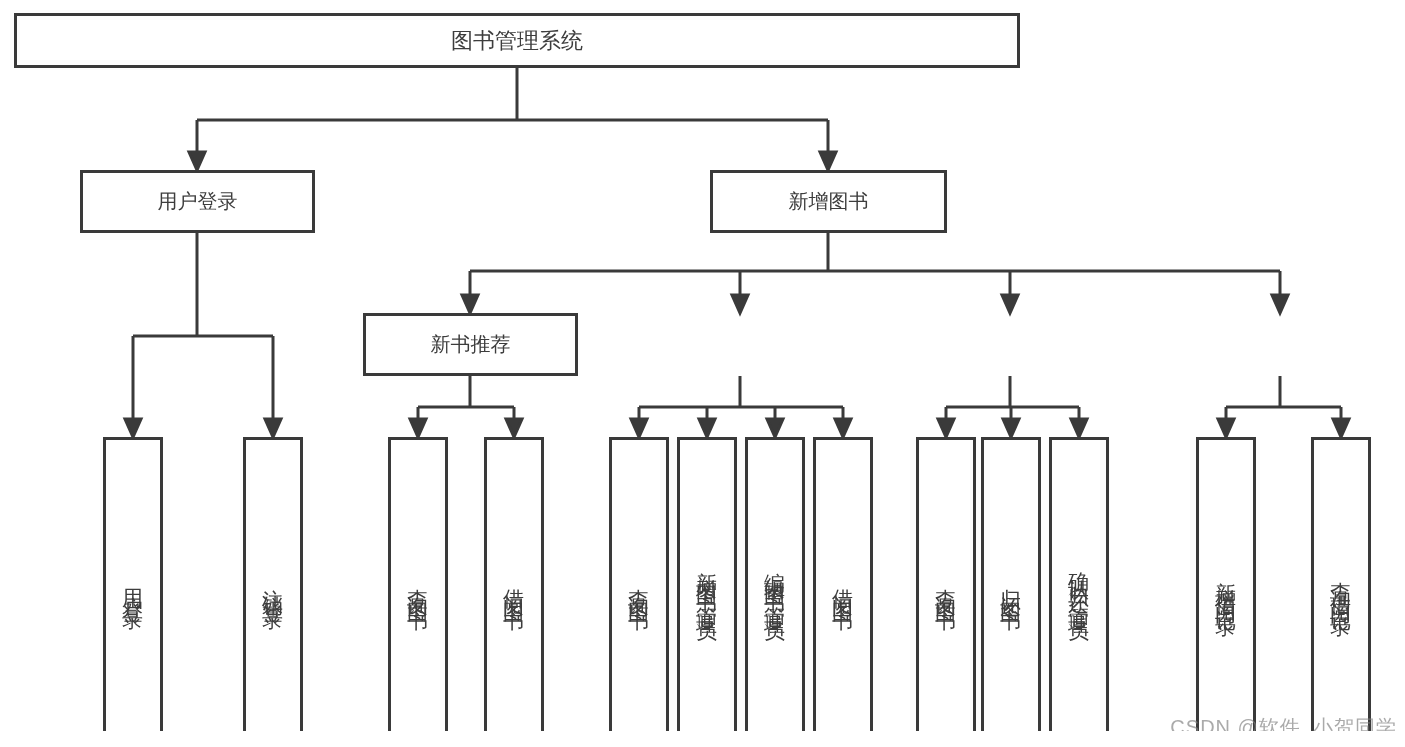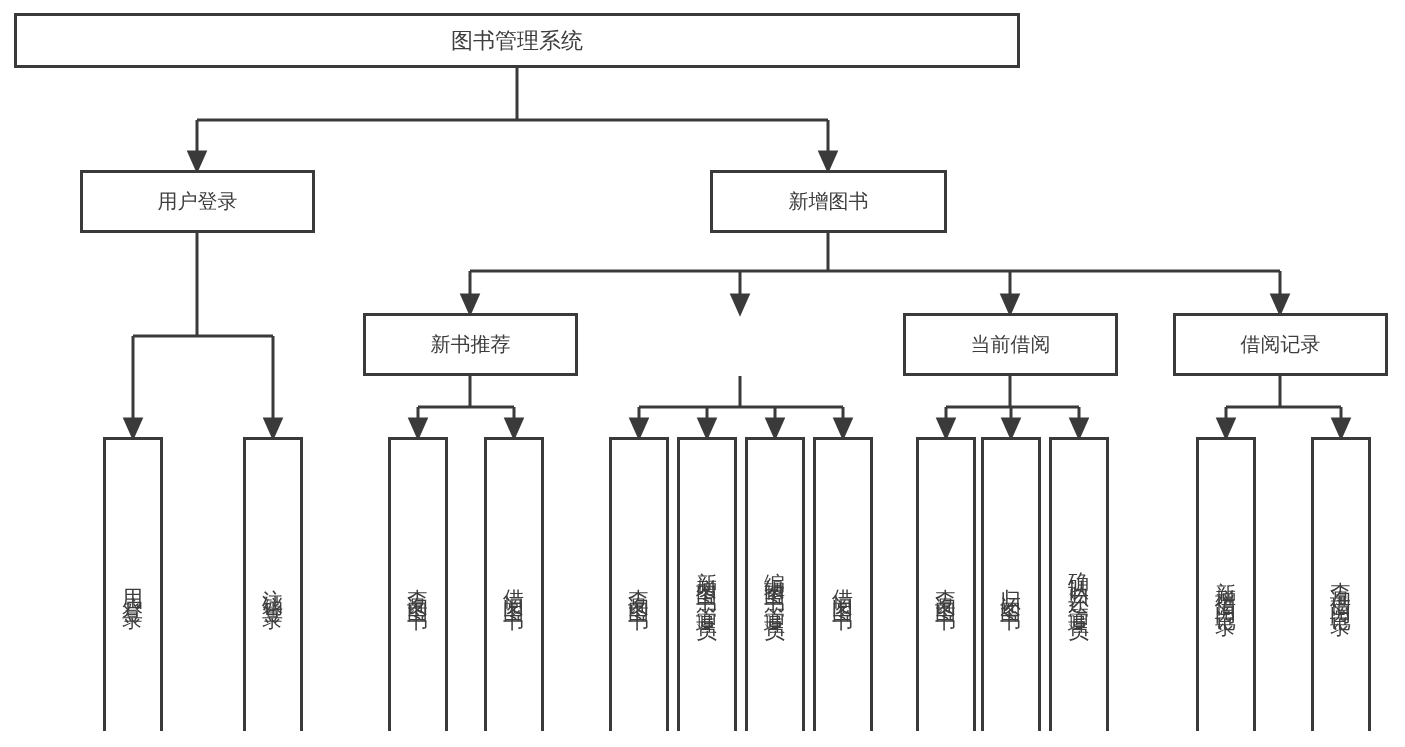--- a/index.html
+++ b/index.html
@@ -114,35 +114,34 @@
       </g>
     </g>
   </svg>
 
   <div class="box h-box root-box" style="left:14px; top:13px; width:1006px; height:55px;">图书管理系统</div>
 
   <div class="box h-box lvl2" style="left:80px; width:235px;">用户登录</div>
   <div class="box h-box lvl2" style="left:710px; width:237px;">新增图书</div>
 
   <div class="box h-box lvl3" style="left:363px;">新书推荐</div>
-  <div class="box h-box lvl3" style="left:903px;">当前借阅</div>
-  <div class="box h-box lvl3" style="left:1173px;">借阅记录</div>
 
   <div class="box leaf" style="left:103px;">用户登录</div>
   <div class="box leaf" style="left:243px;">注销登录</div>
 
   <div class="box leaf" style="left:388px;">查询图书</div>
   <div class="box leaf" style="left:484px;">借阅图书</div>
 
   <div class="box leaf" style="left:609px;">查询图书</div>
   <div class="box leaf" style="left:677px;">新增图书（管理员）</div>
   <div class="box leaf" style="left:745px;">编辑图书（管理员）</div>
   <div class="box leaf" style="left:813px;">借阅图书</div>
 
   <div class="box leaf" style="left:916px;">查询图书</div>
   <div class="box leaf" style="left:981px;">归还图书</div>
   <div class="box leaf" style="left:1049px;">确认归还（管理员）</div>
 
   <div class="box leaf" style="left:1196px;">新增借阅记录</div>
   <div class="box leaf" style="left:1311px;">查询借阅记录</div>
 
+  <div class="watermark">CSDN @软件_小贺同学</div>
 
 </div>
 
 </body></html>

